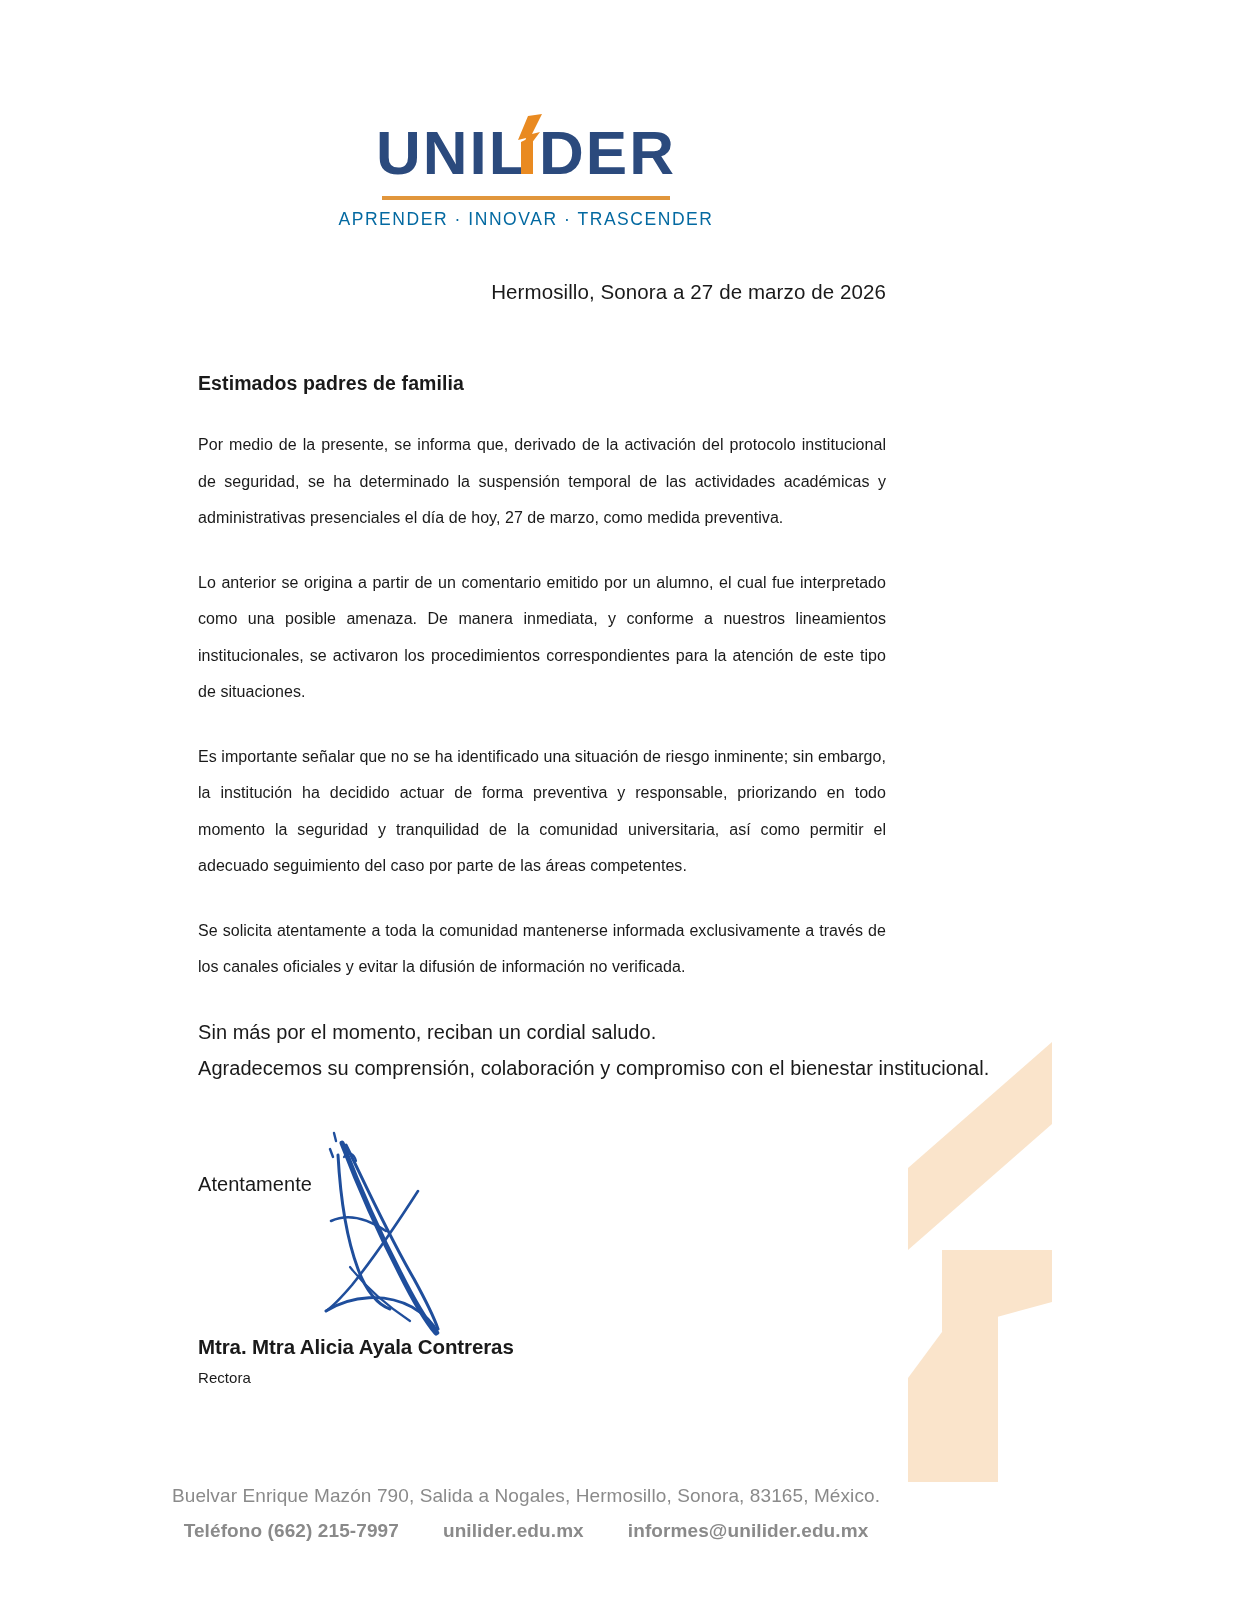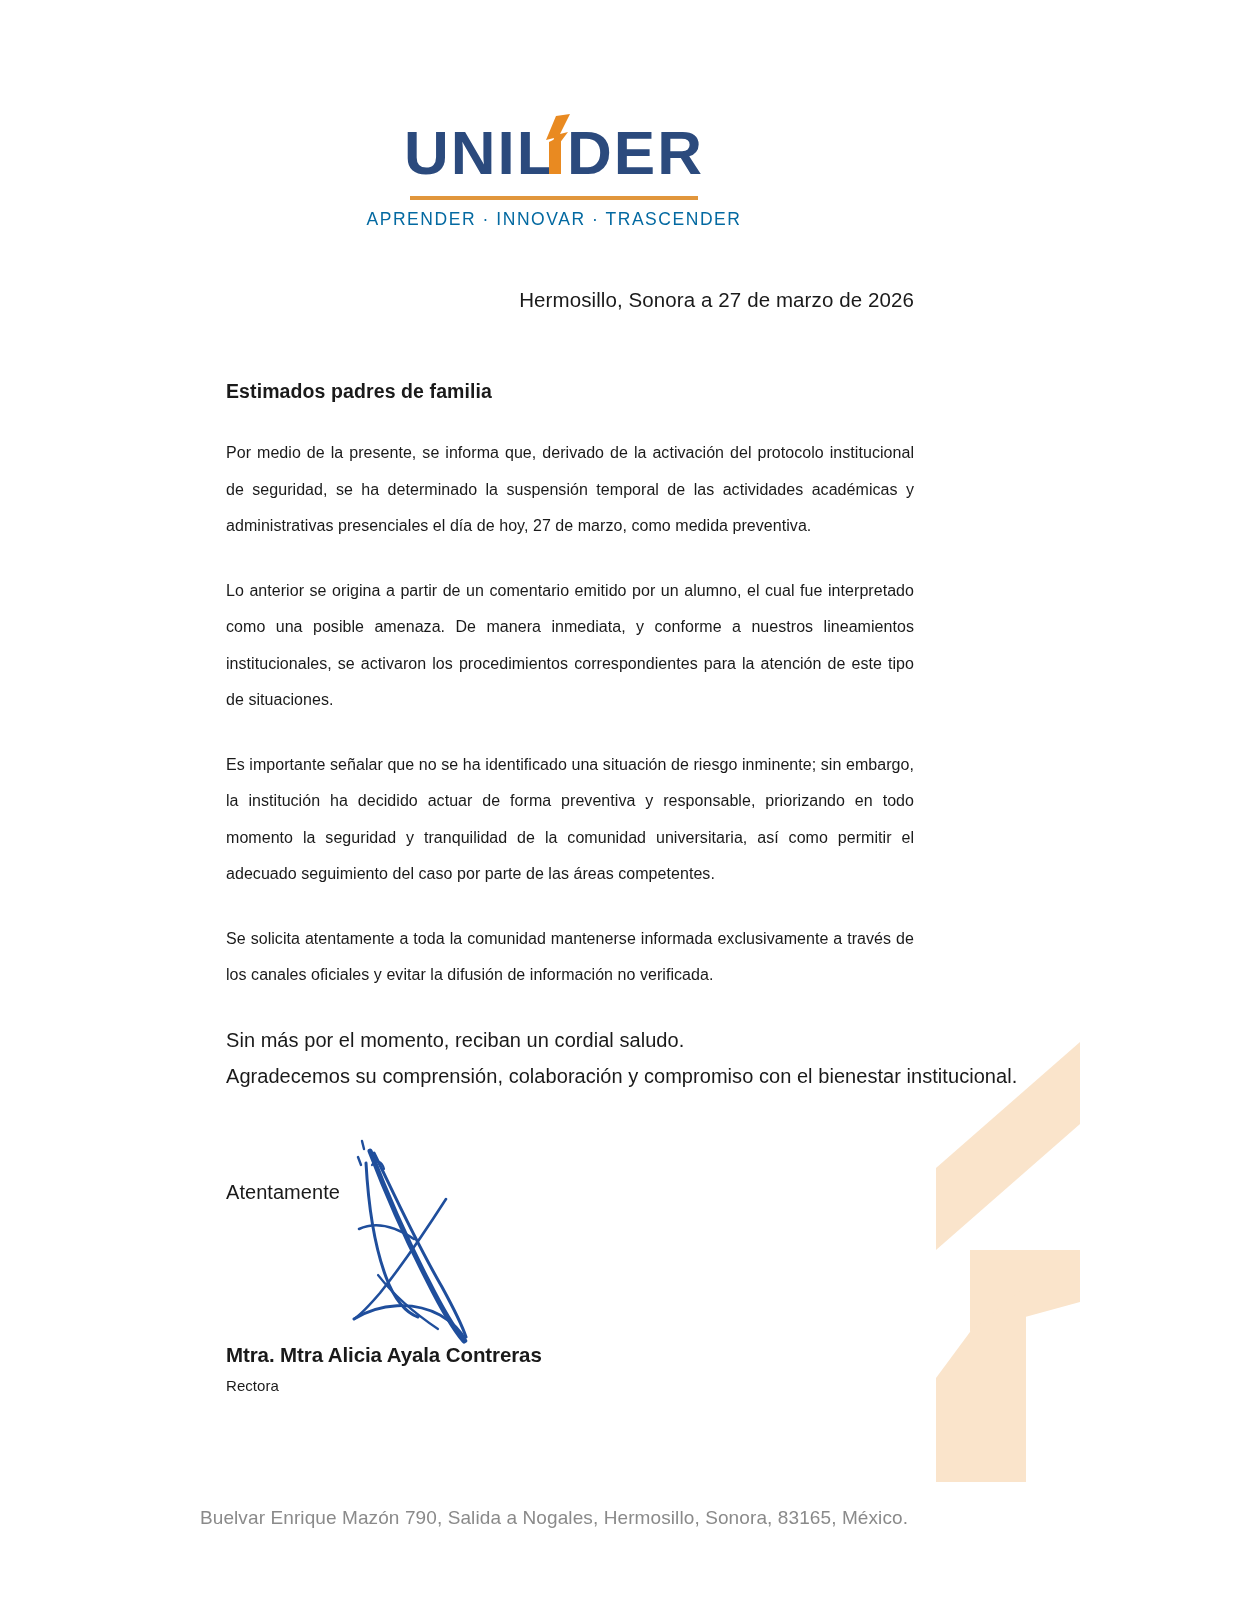--- a/index.html
+++ b/index.html
@@ -12,21 +12,20 @@
     color: #1a1a1a;
   }
 
   .page {
     position: relative;
     width: 1052px;
     height: 1600px;
     background: #ffffff;
     overflow: hidden;
     box-sizing: border-box;
-    margin-left: 28px;
   }
 
   
   .watermark {
     position: absolute;
     right: 0;
     bottom: 118px;
     width: 196px;
     height: 480px;
     pointer-events: none;
@@ -66,21 +65,21 @@
     color: #0369a1;
     font-weight: 400;
     white-space: nowrap;
   }
 
   
   .doc-body {
     position: absolute;
     left: 198px;
     right: 166px;
-    top: 288px;
+    top: 280px;
     z-index: 2;
   }
 
   .date-line {
     text-align: right;
     font-size: 20.5px;
     color: #1a1a1a;
     margin: 0 0 68px 0;
     letter-spacing: 0.1px;
   }
@@ -241,15 +240,20 @@
       </span>
 
       <div class="signer-name">Mtra. Mtra Alicia Ayala Contreras</div>
       <div class="signer-title">Rectora</div>
     </div>
 
   </div>
 
   <div class="footer">
     <div class="footer-address">Buelvar Enrique Mazón 790, Salida a Nogales, Hermosillo, Sonora, 83165, México.</div>
+    <div class="footer-contact">
+      <span>Teléfono (662) 215-7997</span>
+      <span>unilider.edu.mx</span>
+      <span>informes@unilider.edu.mx</span>
+    </div>
   </div>
 
 </div>
 
 </body></html>

